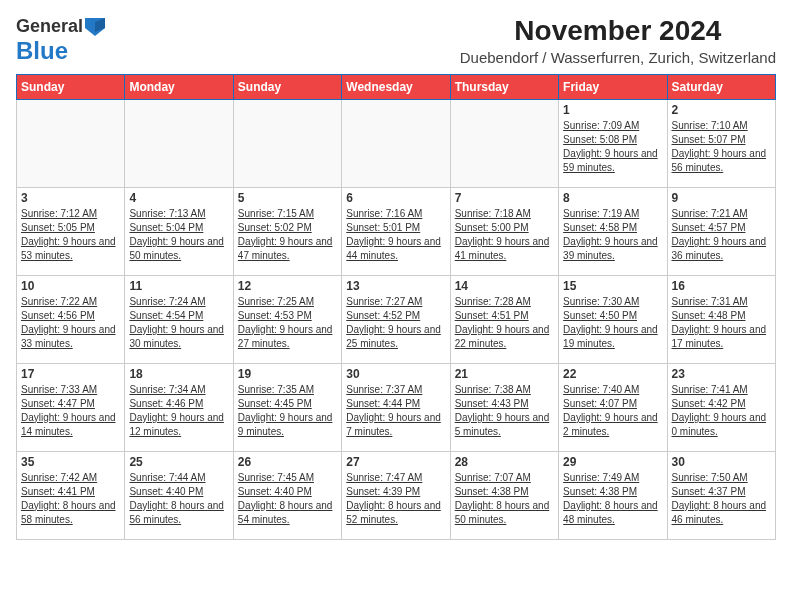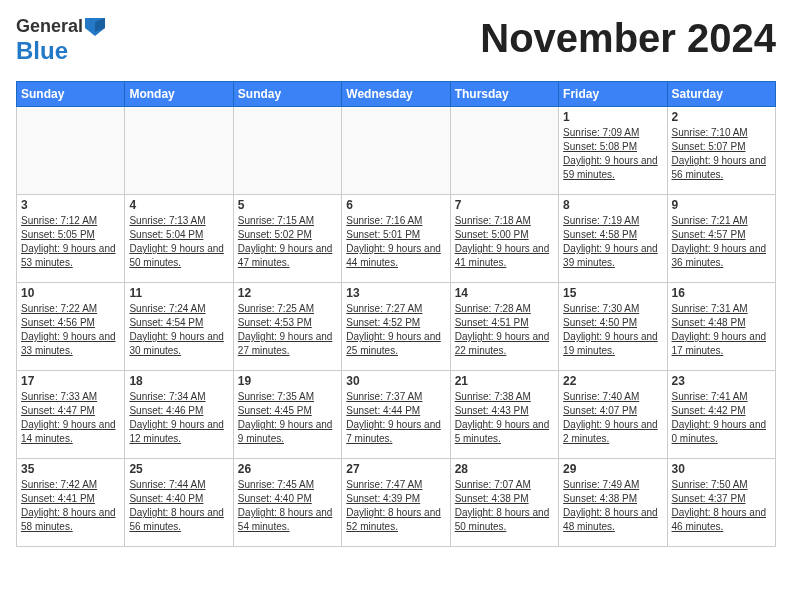--- a/index.html
+++ b/index.html
@@ -7,51 +7,51 @@
       font-family: Arial, sans-serif;
       background: #fff;
       width: 792px;
       min-height: 612px;
       padding: 16px;
     }
     .header {
       display: flex;
       align-items: flex-start;
       justify-content: space-between;
-      margin-bottom: 16px;
+      margin-bottom: 8px;
     }
     .logo {
       display: flex;
       flex-direction: column;
       align-items: flex-start;
     }
     .logo-general { color: #333; }
     .logo-blue { color: #1a6bbf; }
     .title-block {
       text-align: right;
     }
     .month-title {
-      font-size: 40px;
+      font-size: 28px;
       font-weight: bold;
       color: #222;
       line-height: 1.1;
       text-align: center;
     }
     .location-title {
       font-size: 15px;
       color: #444;
       margin-top: 2px;
     }
     .calendar-table {
       width: 100%;
       border-collapse: collapse;
       margin-top: 4px;
     }
     .calendar-table th {
-      background-color: #3b82f6;
+      background-color: #ef4444;
       color: #fff;
       font-size: 12px;
       font-weight: bold;
       padding: 5px 4px;
       text-align: left;
       border: 1px solid #1a6bbf;
     }
     .calendar-table td {
       border: 1px solid #ccc;
       vertical-align: top;
@@ -87,20 +87,21 @@
       <span class="logo-general" style="font-size:18px;font-weight:bold;color:#333;">General</span>
       <svg width="22" height="18" viewBox="0 0 22 18" style="margin-left:2px;">
         <polygon points="0,0 20,0 20,10 10,18 0,10" fill="#2479c7"></polygon>
         <polygon points="10,4 20,0 20,10 10,14" fill="#1a5fa0"></polygon>
       </svg>
     </div>
     <span class="logo-blue" style="font-size:24px;font-weight:bold;color:#2479c7;margin-left:0;">Blue</span>
   </div>
   <div class="title-block">
     <div class="month-title">November 2024</div>
+    <div class="location-title">Duebendorf / Wasserfurren, Zurich, Switzerland</div>
   </div>
 </div>
 
 <table class="calendar-table">
   <thead>
     <tr>
     <th>Sunday</th>
         <th>Monday</th>
         <th>Sunday</th>
         <th>Wednesday</th>

